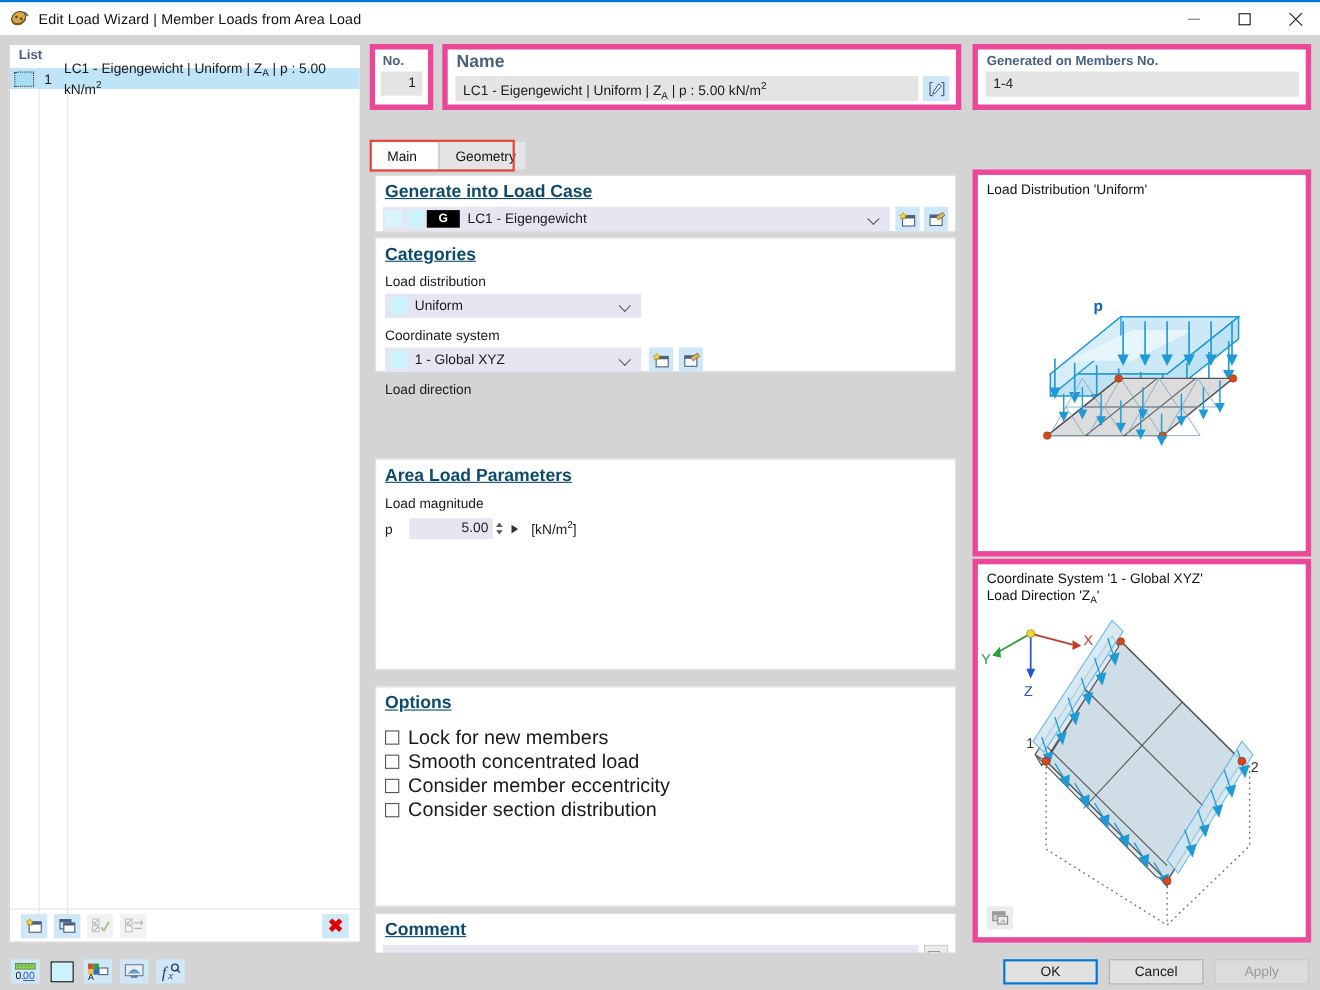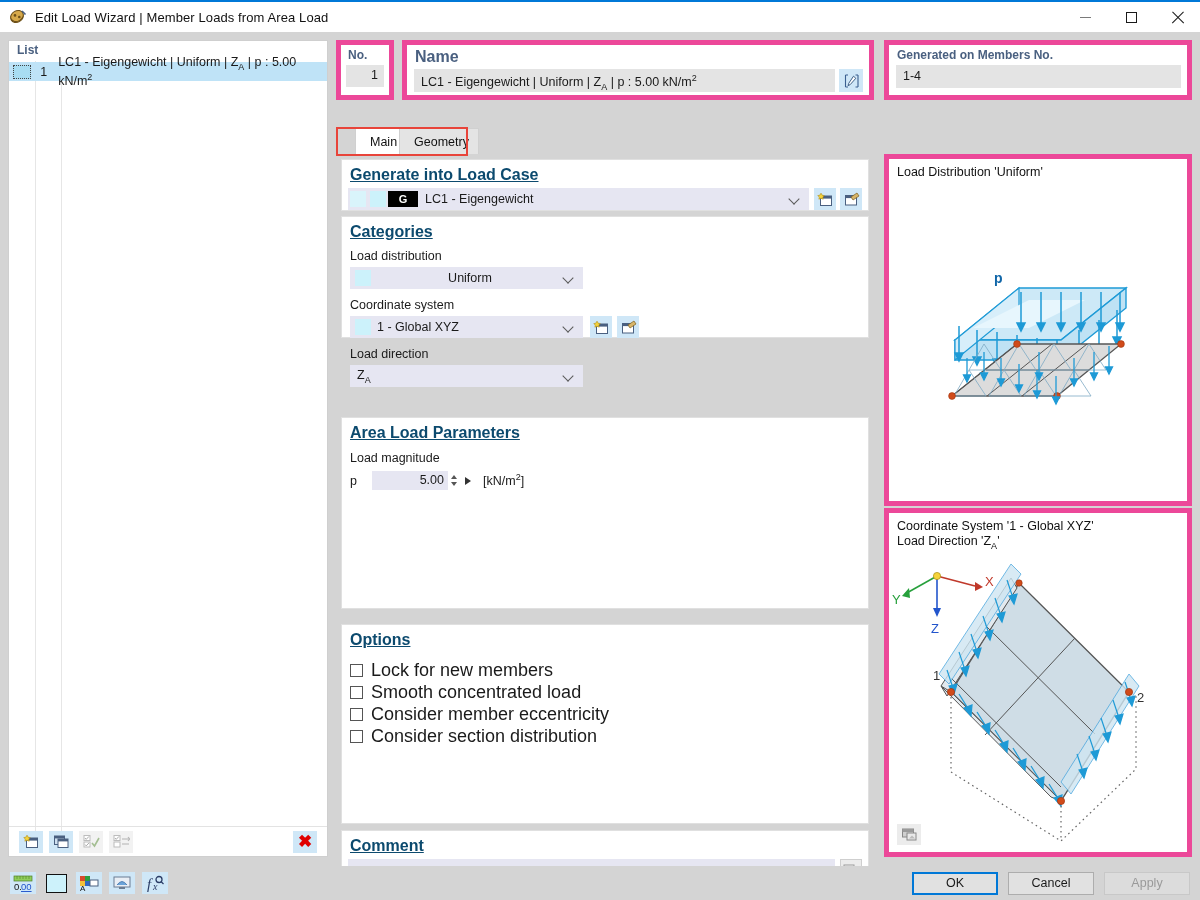--- a/index.html
+++ b/index.html
@@ -70,21 +70,21 @@
             display:flex; align-items:center; justify-content:center;}
 
   #genbox{ position:absolute; left:884px; top:8px; width:308px; height:60px; }
   #genbox .lbl{ padding:3px 16px 0 8px; font-size:12px; font-weight:bold; color:#4a6080;}
   #genfield{ margin:3px 6px 0 7px; height:23px; background:#e4e4e4; padding:4px 0 0 7px; font-size:12.5px;}
 
   
   #tabstrip{ position:absolute; left:337px; top:96px; width:537px; height:26px; }
   .tab{ position:absolute; top:0; height:26px; padding:0 14px; display:flex; align-items:center;
         font-size:12.5px; border:1px solid #d0d0d0; border-bottom:none; }
-  .tab.active{ background:#fff; color:#111;margin-left:18px; }
+  .tab.active{ background:#fff; color:#111; }
   .tab.inactive{ background:#e4e4e4; color:#111; }
   #tabhighlight{ position:absolute; left:336px; top:95px; width:132px; height:29px;
                  border:2px solid #e8443a; pointer-events:none; }
 
   
   #centercol{ position:absolute; left:336px; top:122px; width:538px; height:703px; }
   .section{ background:#fff; border:1px solid #e0e0e0; }
   .section-title{ font-size:16px; font-weight:bold; color:#0c4a6e; padding:6px 0 0 8px;text-decoration:underline;}
   .fieldlabel{ font-size:12.5px; color:#1a1a1a; }
 
@@ -269,21 +269,21 @@
             <path d="M8 5 L14 1 L16 4 L10 8 Z" fill="#d8b66a" stroke="#7d5f1c" stroke-width=".7"></path>
           </svg>
         </div>
       </div>
     </div>
 
     <div class="section" style="position:absolute; left:5px; top:62px; width:528px; height:122px;">
       <div class="section-title">Categories</div>
 
       <div class="fieldlabel" style="margin:8px 0 0 8px;">Load distribution</div>
-      <div class="combo" style="margin:4px 0 0 8px; width:233px;text-align:center;">
+      <div class="combo" style="margin:4px 0 0 8px; width:233px;">
         <div class="cswatch"></div>
         <div class="ctext">Uniform</div>
         <div class="chev"></div>
       </div>
 
       <div class="fieldlabel" style="margin:9px 0 0 8px;">Coordinate system</div>
       <div style="display:flex; align-items:center; margin:4px 0 0 8px;">
         <div class="combo" style="width:233px;">
           <div class="cswatch"></div>
           <div class="ctext">1 - Global XYZ</div>
@@ -299,24 +299,20 @@
         <div class="sqbtn" style="margin-left:5px;">
           <svg width="17" height="15" viewBox="0 0 17 15">
             <rect x="2.5" y="3.5" width="11" height="9.5" fill="#fff" stroke="#4a6080"></rect>
             <rect x="2.5" y="3.5" width="11" height="2.6" fill="#4a6080"></rect>
             <path d="M8 5 L14 1 L16 4 L10 8 Z" fill="#d8b66a" stroke="#7d5f1c" stroke-width=".7"></path>
           </svg>
         </div>
       </div>
 
       <div class="fieldlabel" style="margin:9px 0 0 8px;">Load direction</div>
-      <div class="combo" style="margin:4px 0 0 8px; width:233px;">
-        <div class="ctext" style="padding-left:7px;"><span>Z</span><span class="sub">A</span></div>
-        <div class="chev"></div>
-      </div>
     </div>
 
     <div class="section" style="position:absolute; left:5px; top:263px; width:528px; height:192px;">
       <div class="section-title">Area Load Parameters</div>
       <div class="fieldlabel" style="margin:9px 0 0 8px;">Load magnitude</div>
       <div class="spin" style="margin:6px 0 0 8px;">
         <div style="width:22px;">p</div>
         <div class="spinfield">5.00</div>
         <div class="spinarrows">
           <div class="uptri"></div>

